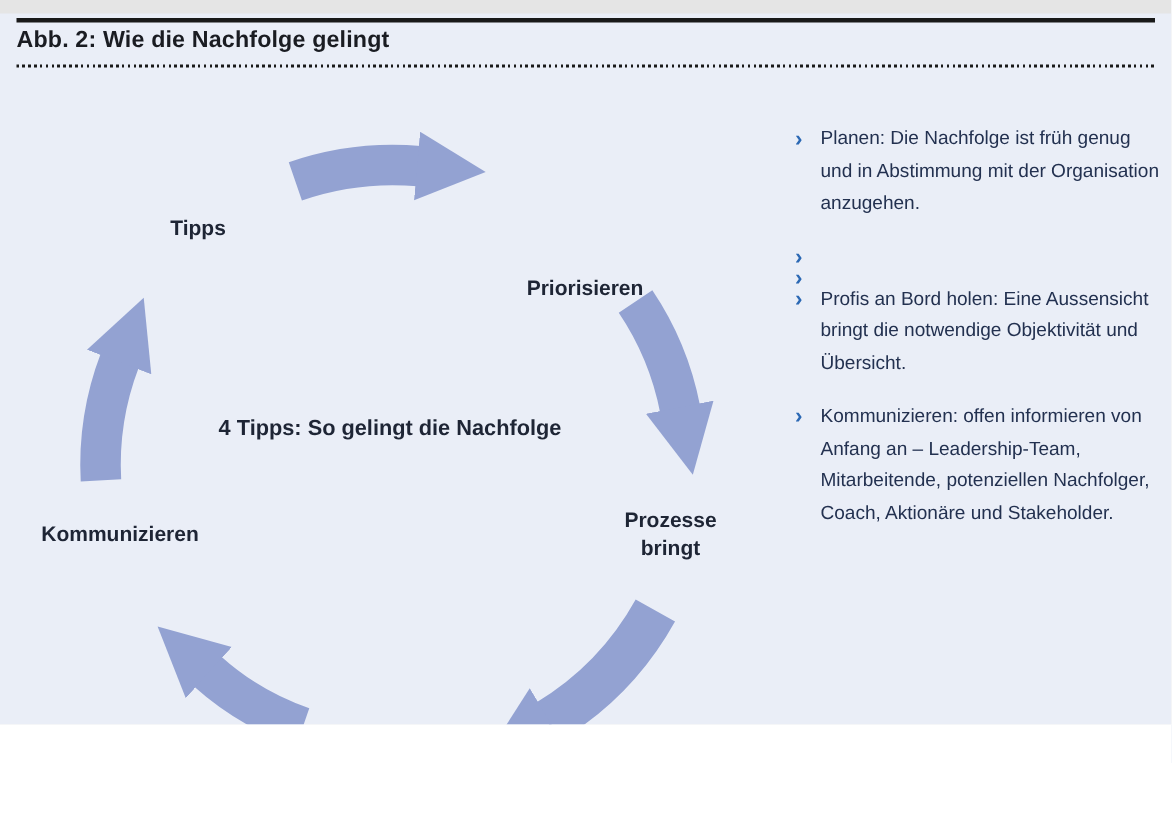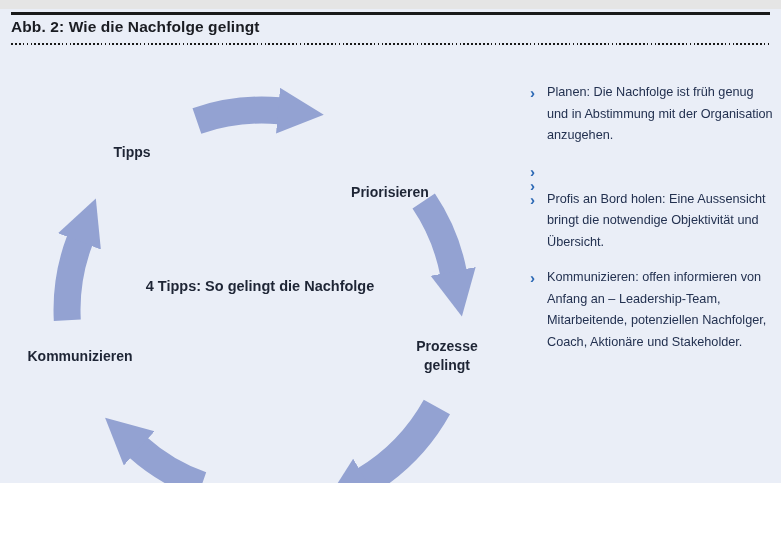--- a/index.html
+++ b/index.html
@@ -54,21 +54,21 @@
       <path d="M 196.9 120.9 A 200 200 0 0 1 279.4 110.8" stroke-width="27" marker-end="url(#ah)"></path>
       <path d="M 423.7 201.0 A 195 195 0 0 1 453.4 272.8" stroke-width="27" marker-end="url(#ah)"></path>
       <path d="M 436.9 407.0 A 200 200 0 0 1 365.0 481.4" stroke-width="30" marker-end="url(#ah)"></path>
       <path d="M 201.8 484.9 A 185 185 0 0 1 138.2 447.5" stroke-width="27" marker-end="url(#ah)"></path>
       <path d="M 67.3 320.2 A 195 195 0 0 1 79.9 240.1" stroke-width="27" marker-end="url(#ah)"></path>
     </g>
   </svg>
 
   <div class="step-label nowrap lbl-planen">Tipps</div>
   <div class="step-label nowrap lbl-priorisieren">Priorisieren</div>
-  <div class="step-label wrap2 lbl-prozesse">Prozesse gelingt</div>
+  <div class="step-label wrap2 lbl-prozesse">Prozesse bringt</div>
   <div class="step-label wrap2 lbl-profis">Profis an Eine holen</div>
   <div class="step-label nowrap lbl-kommunizieren">Kommunizieren</div>
 
   <div class="center-caption">4 Tipps: So gelingt die Nachfolge</div>
 
   <div class="tips">
     <div class="tip">
       <span class="glyph">›</span>
       <span>Planen: Die Nachfolge ist früh genug und in Abstimmung mit der Organisation anzugehen.</span>
     </div>

